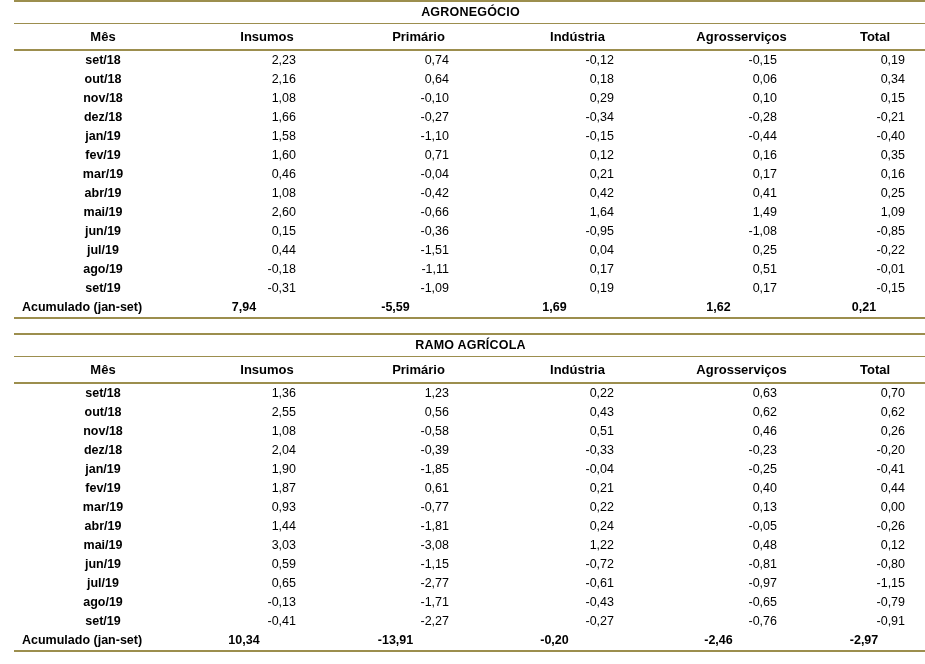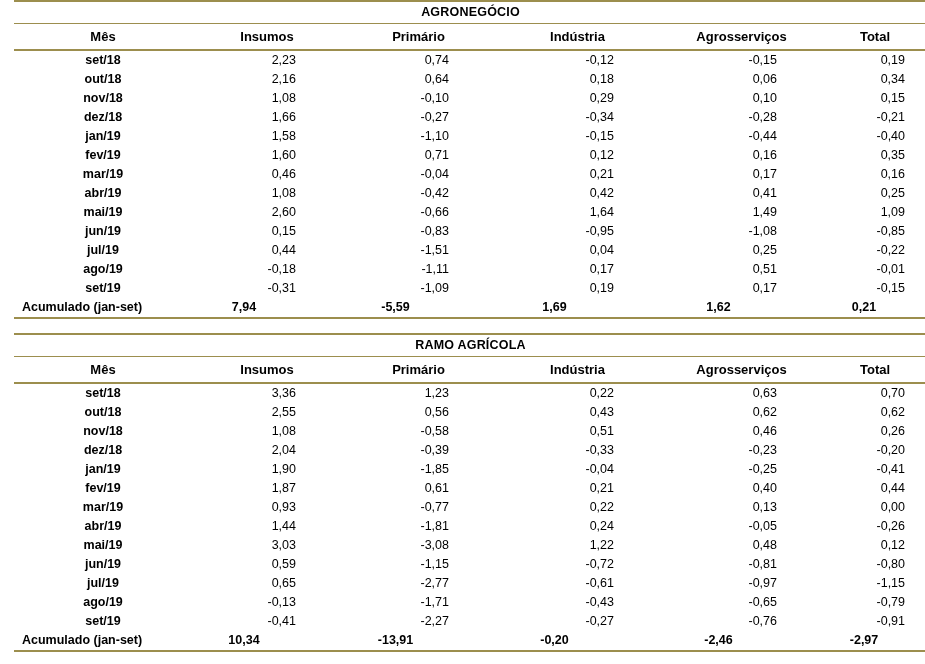--- a/index.html
+++ b/index.html
@@ -176,21 +176,21 @@
           <td class="month">mai/19</td>
           <td class="num">2,60</td>
           <td class="num">-0,66</td>
           <td class="num">1,64</td>
           <td class="num">1,49</td>
           <td class="num total">1,09</td>
         </tr>
         <tr>
           <td class="month">jun/19</td>
           <td class="num">0,15</td>
-          <td class="num">-0,83</td>
+          <td class="num">-0,36</td>
           <td class="num">-0,95</td>
           <td class="num">-1,08</td>
           <td class="num total">-0,85</td>
         </tr>
         <tr>
           <td class="month">jul/19</td>
           <td class="num">0,44</td>
           <td class="num">-1,51</td>
           <td class="num">0,04</td>
           <td class="num">0,25</td>
@@ -243,21 +243,21 @@
           <td>Insumos</td>
           <td>Primário</td>
           <td>Indústria</td>
           <td>Agrosserviços</td>
           <td>Total</td>
         </tr>
       </thead>
       <tbody>
         <tr>
           <td class="month">set/18</td>
-          <td class="num">3,36</td>
+          <td class="num">1,36</td>
           <td class="num">1,23</td>
           <td class="num">0,22</td>
           <td class="num">0,63</td>
           <td class="num total">0,70</td>
         </tr>
         <tr>
           <td class="month">out/18</td>
           <td class="num">2,55</td>
           <td class="num">0,56</td>
           <td class="num">0,43</td>

